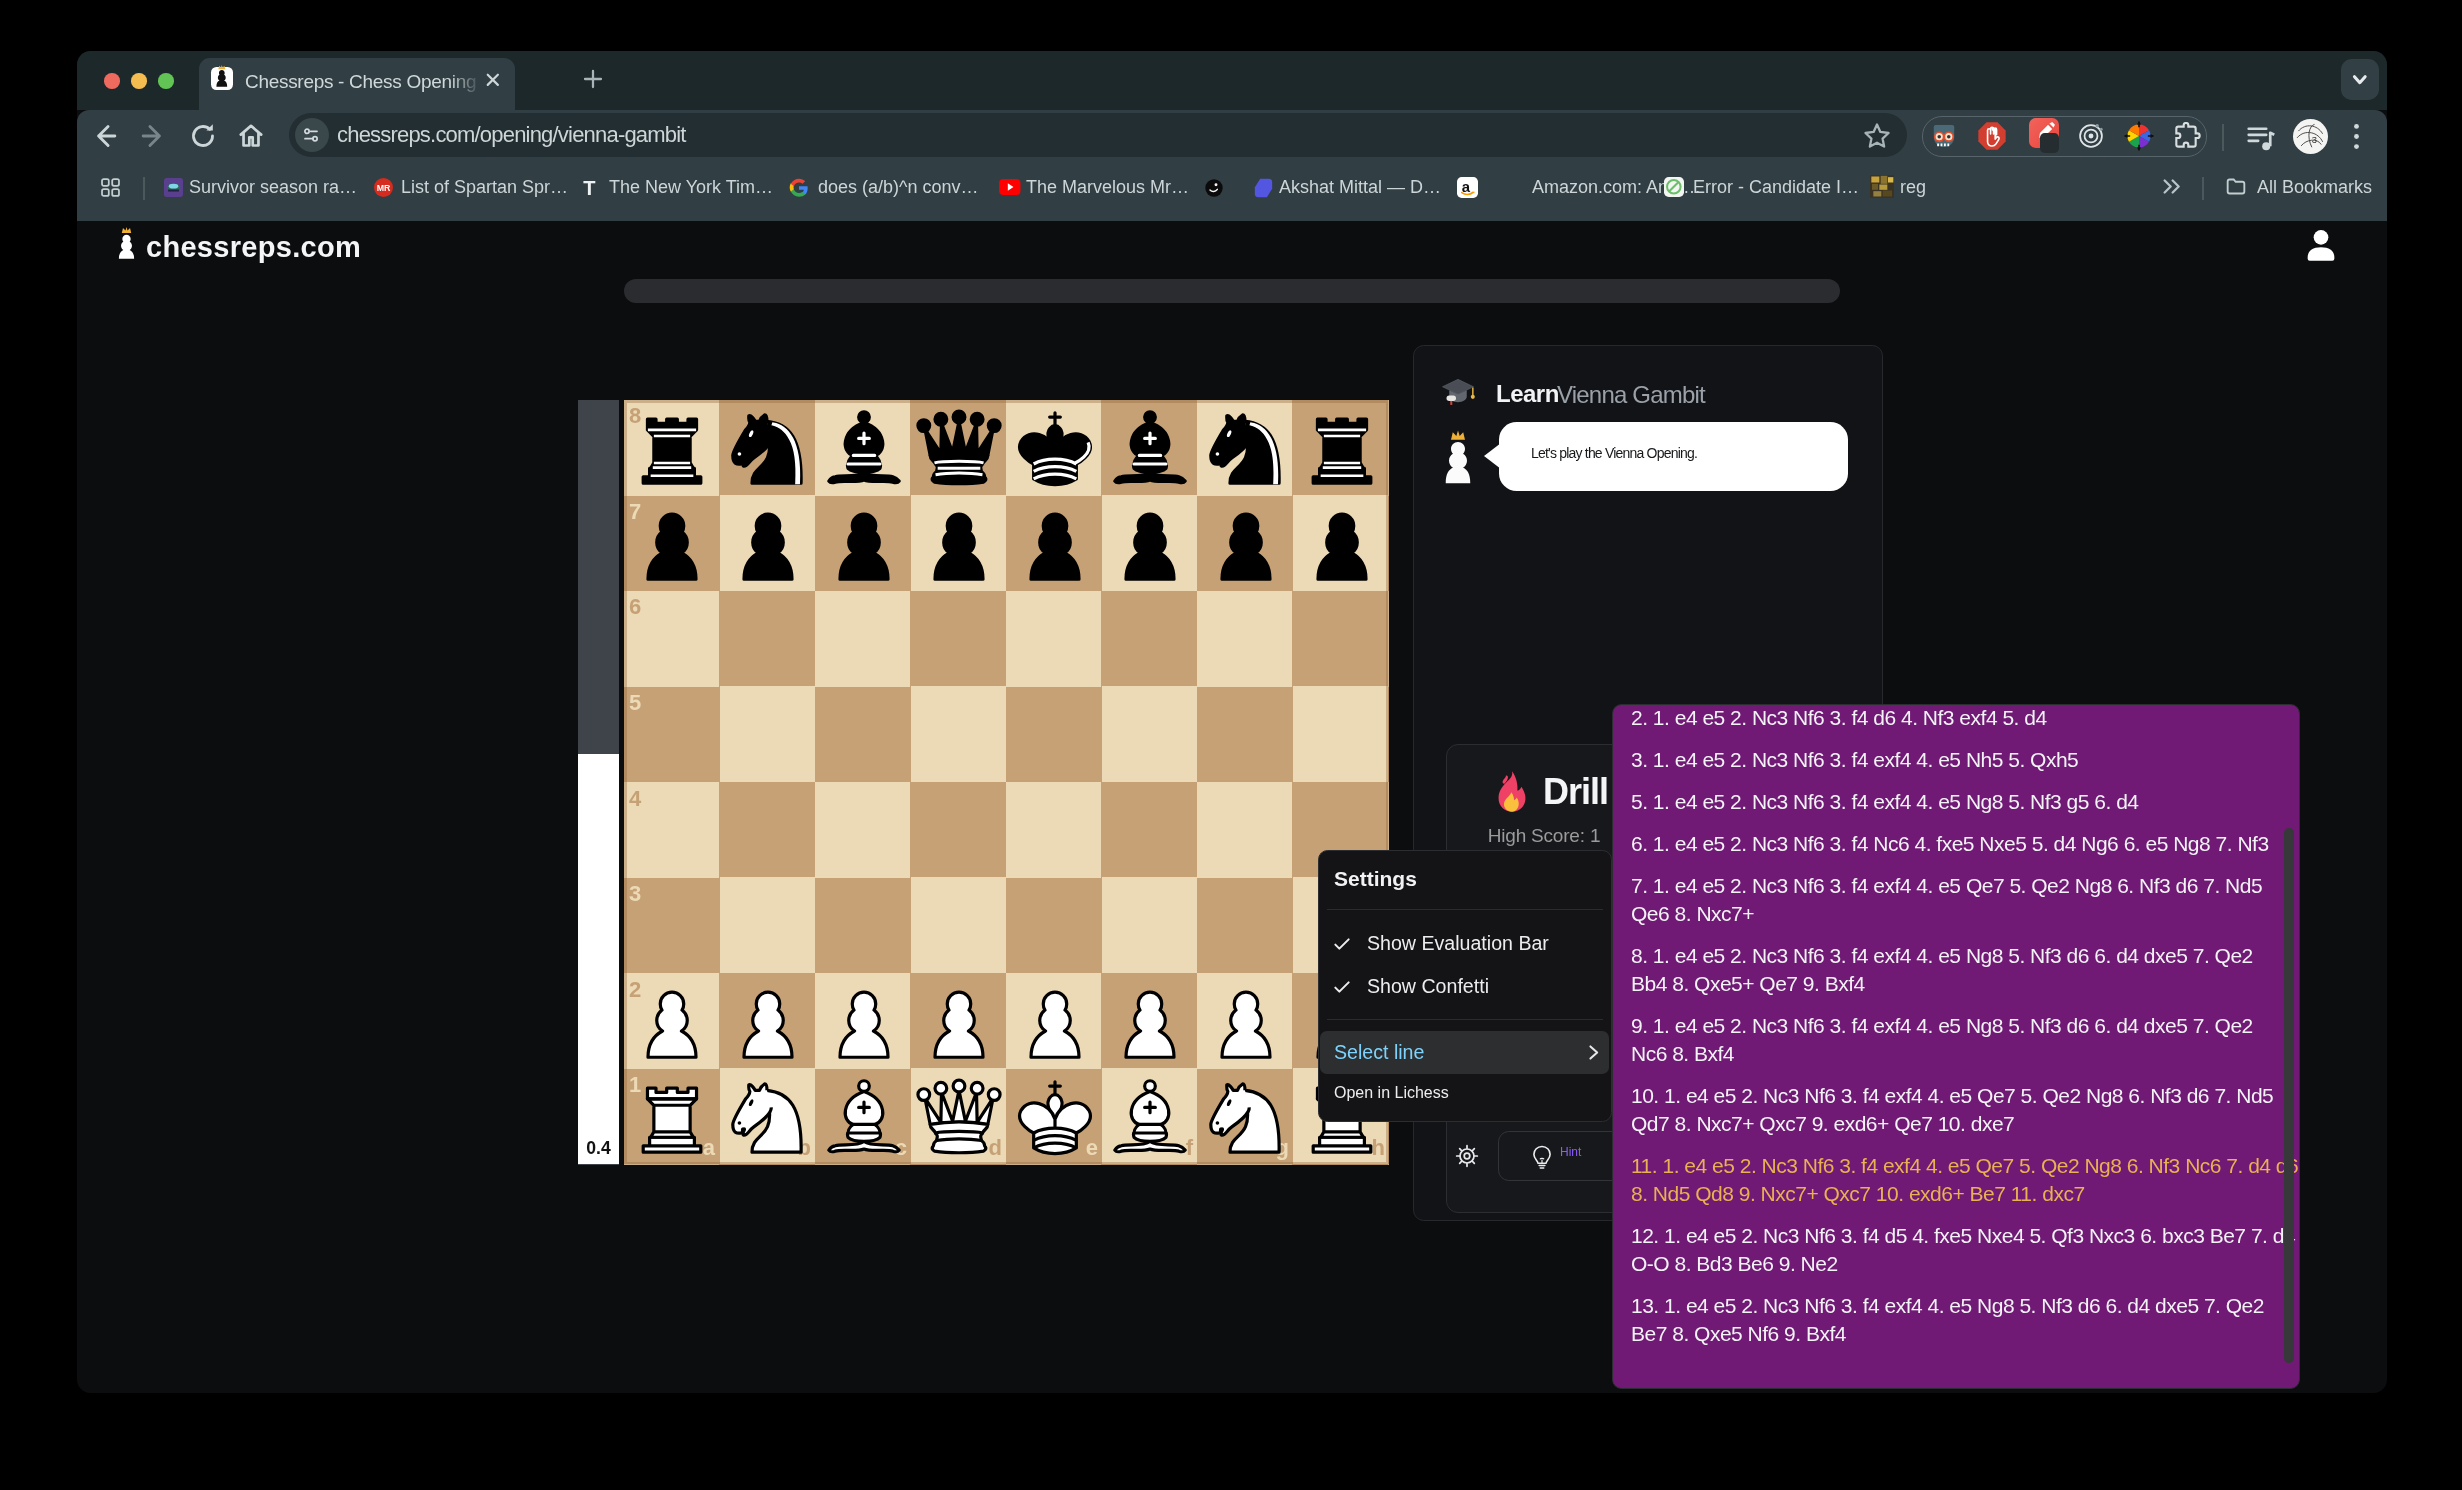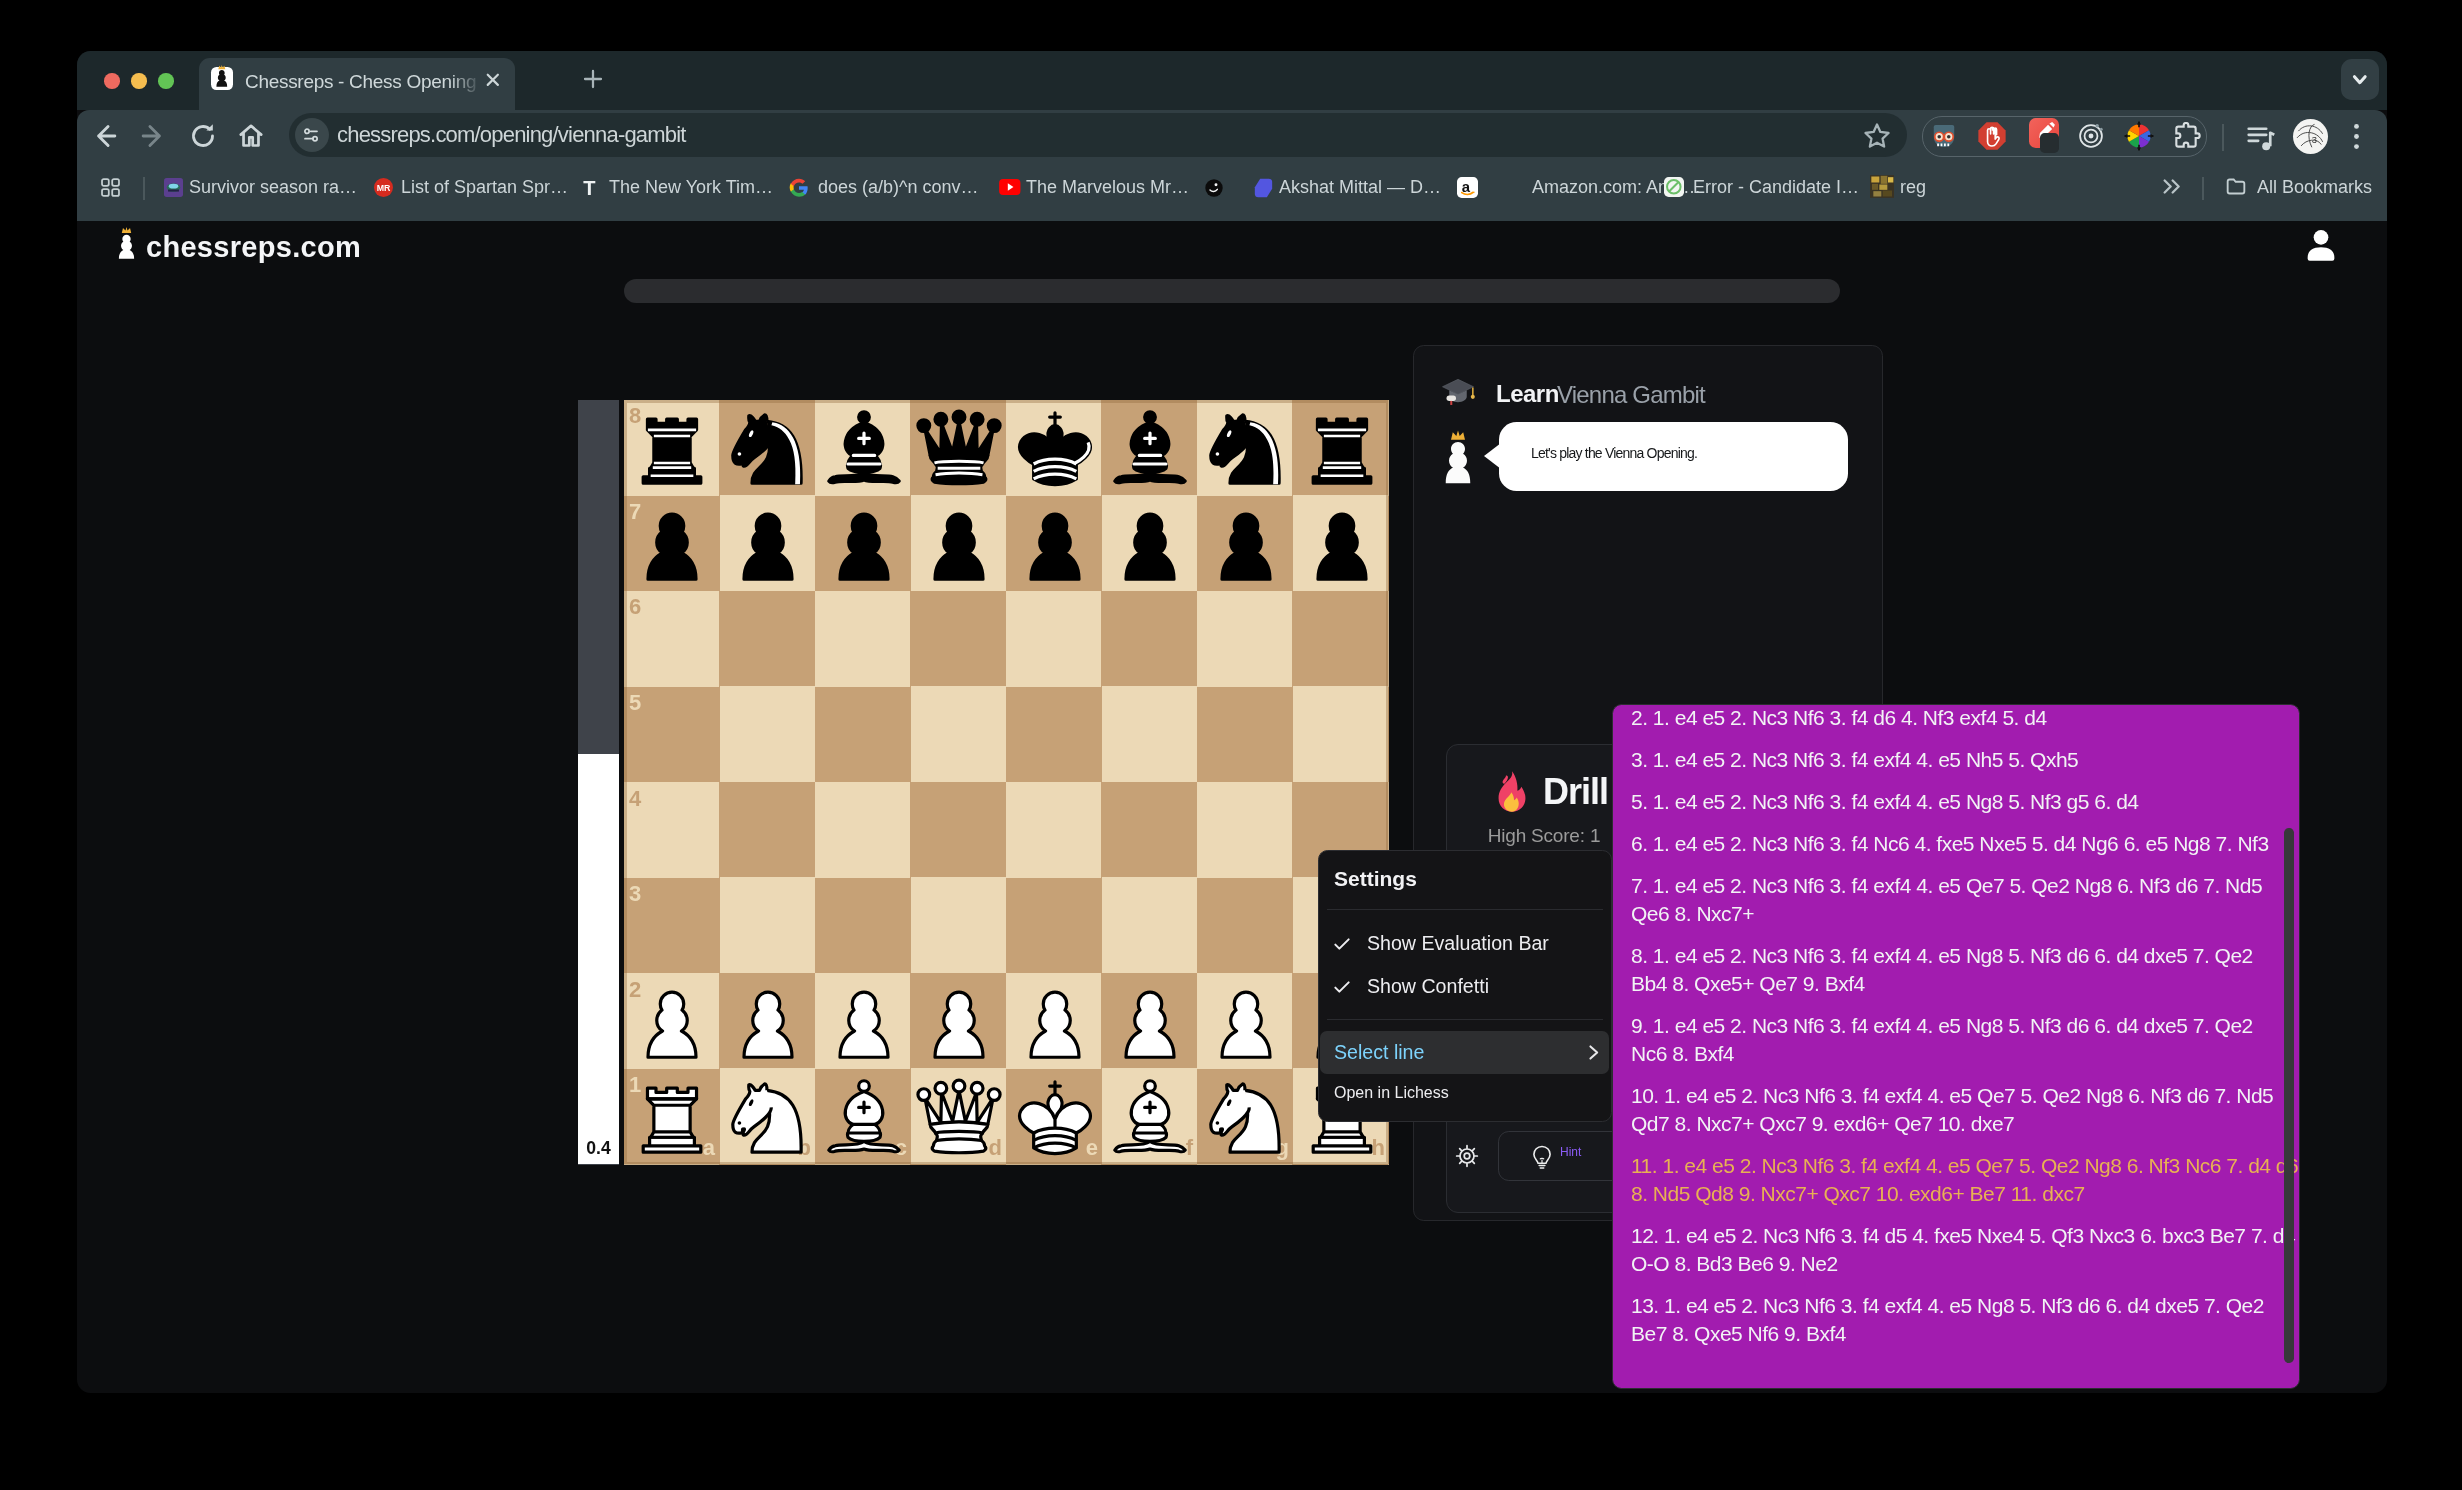--- a/index.html
+++ b/index.html
@@ -374,21 +374,21 @@
       <path d="M5 16l6 6L25 8" stroke="#ededf0" stroke-width="3" fill="none" stroke-linecap="round" stroke-linejoin="round"></path>
     </svg>
   <div class="abs" style="left:1290px;top:924px;font-size:19.6px;color:#ededf0;">Show Confetti</div>
   <div class="abs" style="left:1250px;top:968px;width:276px;height:1.4px;background:#2a2b2f;"></div>
   <div class="abs" style="left:1243px;top:980px;width:289px;height:43px;border-radius:6.8px;background:#2d2e30;"></div>
   <div class="abs" style="left:1257px;top:990px;font-size:19.6px;color:#7dd3fc;">Select line</div>
   <svg class="abs" style="left:1508px;top:992px" width="17.6" height="19" viewBox="0 0 26 28">
       <path d="M8 5l10 9-10 9" stroke="#e8e8ea" stroke-width="3" fill="none" stroke-linecap="round" stroke-linejoin="round"></path>
     </svg>
   <div class="abs" style="left:1257px;top:1033px;font-size:16px;color:#ededf0;">Open in Lichess</div>
-  <div class="abs" style="left:1535px;top:653px;width:688px;height:685px;border-radius:9.5px;background:#a21caf;border:1.4px solid #2c2d31;overflow:hidden;">
+  <div class="abs" style="left:1535px;top:653px;width:688px;height:685px;border-radius:9.5px;background:#701a75;border:1.4px solid #2c2d31;overflow:hidden;">
     <div style="position:absolute;left:18px;top:-1.4px;width:659px;font-size:21px;line-height:28px;letter-spacing:-0.5px;color:#f2f3f5;white-space:nowrap;">
       <div class="li">2. 1. e4 e5 2. Nc3 Nf6 3. f4 d6 4. Nf3 exf4 5. d4</div>
       <div class="li">3. 1. e4 e5 2. Nc3 Nf6 3. f4 exf4 4. e5 Nh5 5. Qxh5</div>
       <div class="li">5. 1. e4 e5 2. Nc3 Nf6 3. f4 exf4 4. e5 Ng8 5. Nf3 g5 6. d4</div>
       <div class="li">6. 1. e4 e5 2. Nc3 Nf6 3. f4 Nc6 4. fxe5 Nxe5 5. d4 Ng6 6. e5 Ng8 7. Nf3</div>
       <div class="li">7. 1. e4 e5 2. Nc3 Nf6 3. f4 exf4 4. e5 Qe7 5. Qe2 Ng8 6. Nf3 d6 7. Nd5<br>Qe6 8. Nxc7+</div>
       <div class="li">8. 1. e4 e5 2. Nc3 Nf6 3. f4 exf4 4. e5 Ng8 5. Nf3 d6 6. d4 dxe5 7. Qe2<br>Bb4 8. Qxe5+ Qe7 9. Bxf4</div>
       <div class="li">9. 1. e4 e5 2. Nc3 Nf6 3. f4 exf4 4. e5 Ng8 5. Nf3 d6 6. d4 dxe5 7. Qe2<br>Nc6 8. Bxf4</div>
       <div class="li">10. 1. e4 e5 2. Nc3 Nf6 3. f4 exf4 4. e5 Qe7 5. Qe2 Ng8 6. Nf3 d6 7. Nd5<br>Qd7 8. Nxc7+ Qxc7 9. exd6+ Qe7 10. dxe7</div>
       <div class="li" style="color:#e8b153;">11. 1. e4 e5 2. Nc3 Nf6 3. f4 exf4 4. e5 Qe7 5. Qe2 Ng8 6. Nf3 Nc6 7. d4 d6<br>8. Nd5 Qd8 9. Nxc7+ Qxc7 10. exd6+ Be7 11. dxc7</div>

